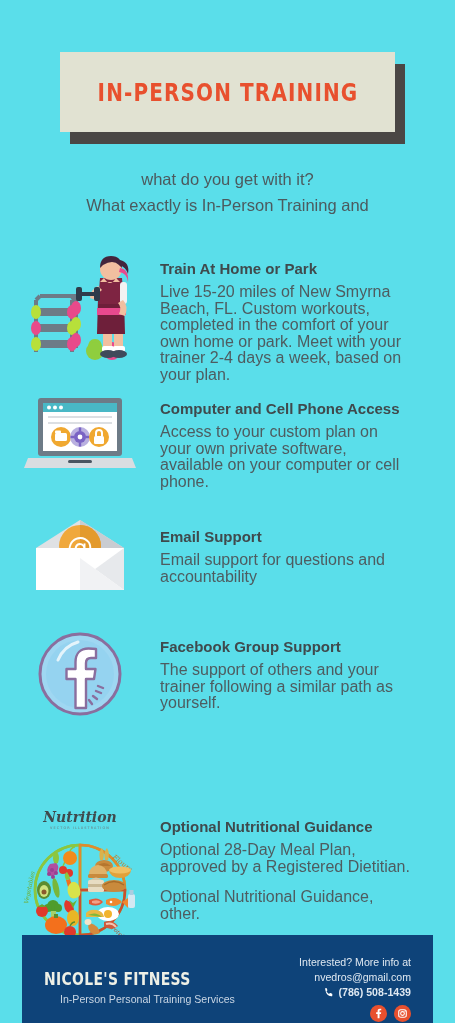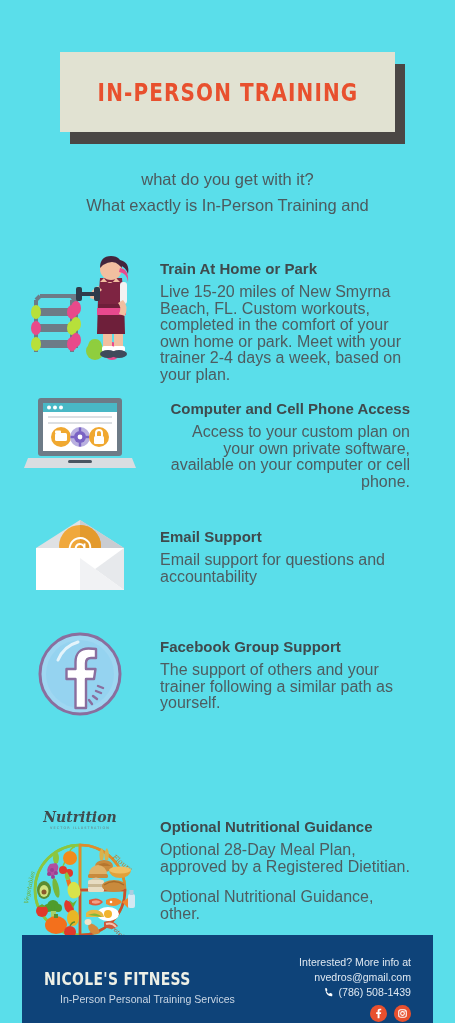--- a/index.html
+++ b/index.html
@@ -108,21 +108,21 @@
   .sec-body + .sec-body { margin-top: 14px; }
 
   
   #sec-home      { top: 252px; }
   #sec-computer  { top: 392px; }
   #sec-email     { top: 518px; }
   #sec-facebook  { top: 630px; }
   #sec-nutrition { top: 760px; margin-top: 48px; }
 
   #sec-home .txt      { padding-top: 8px; }
-  #sec-computer .txt  { padding-top: 8px; text-align: right; }
+  #sec-computer .txt  { padding-top: 8px; }
   #sec-email .txt     { padding-top: 10px; }
   #sec-facebook .txt  { padding-top: 8px; }
   #sec-nutrition .txt { padding-top: 10px; }
 
   
   .footer {
     position: absolute;
     left: 22px;
     top: 935px;
     width: 411px;
@@ -157,20 +157,21 @@
     color: #dfe8f1;
     font-size: 10.6px;
     line-height: 15px;
     padding-top: 2px;
   }
   .contact-phone {
     display: flex;
     align-items: center;
     justify-content: flex-end;
     gap: 4px;
+    font-weight: bold;
   }
   .phone-ico { display:inline-block; width:11px; height:11px; }
   .socials {
     display: flex;
     justify-content: flex-end;
     gap: 7px;
     margin-top: 5px;
   }
   .soc {
     width: 17px; height: 17px;

